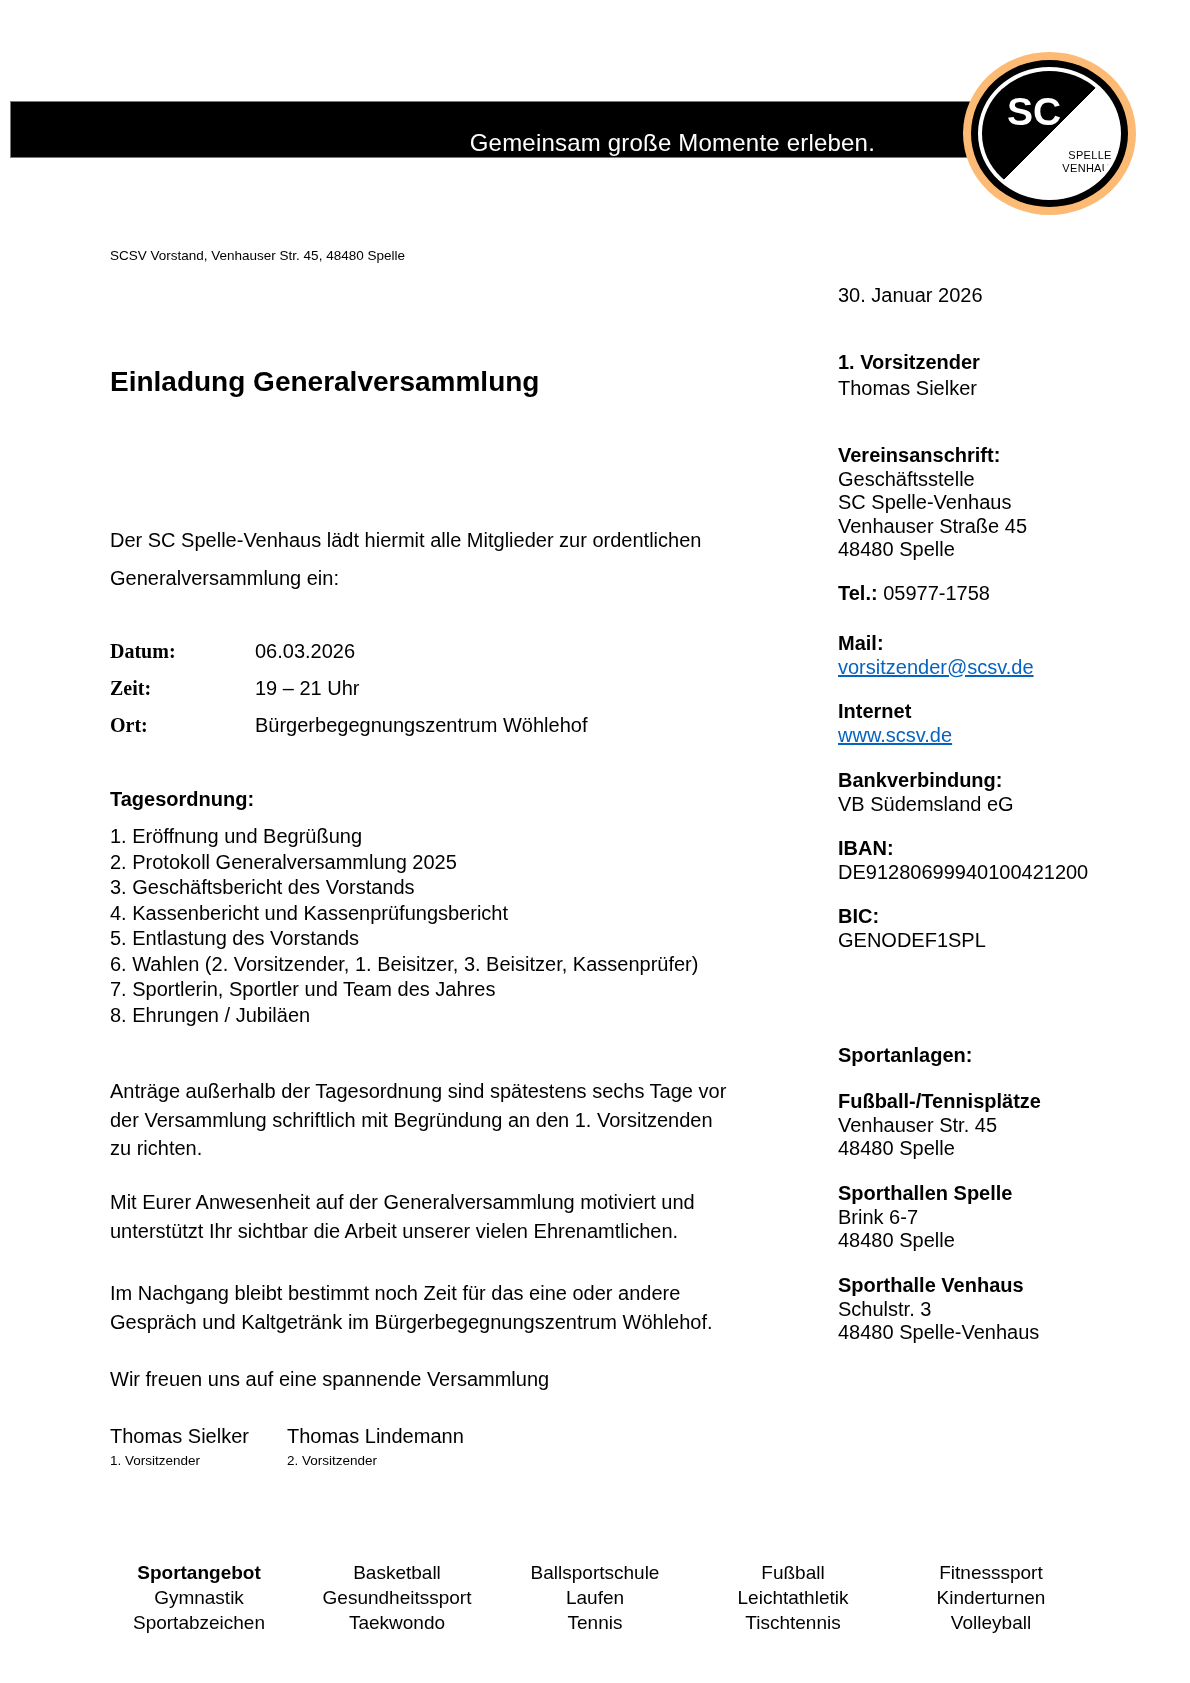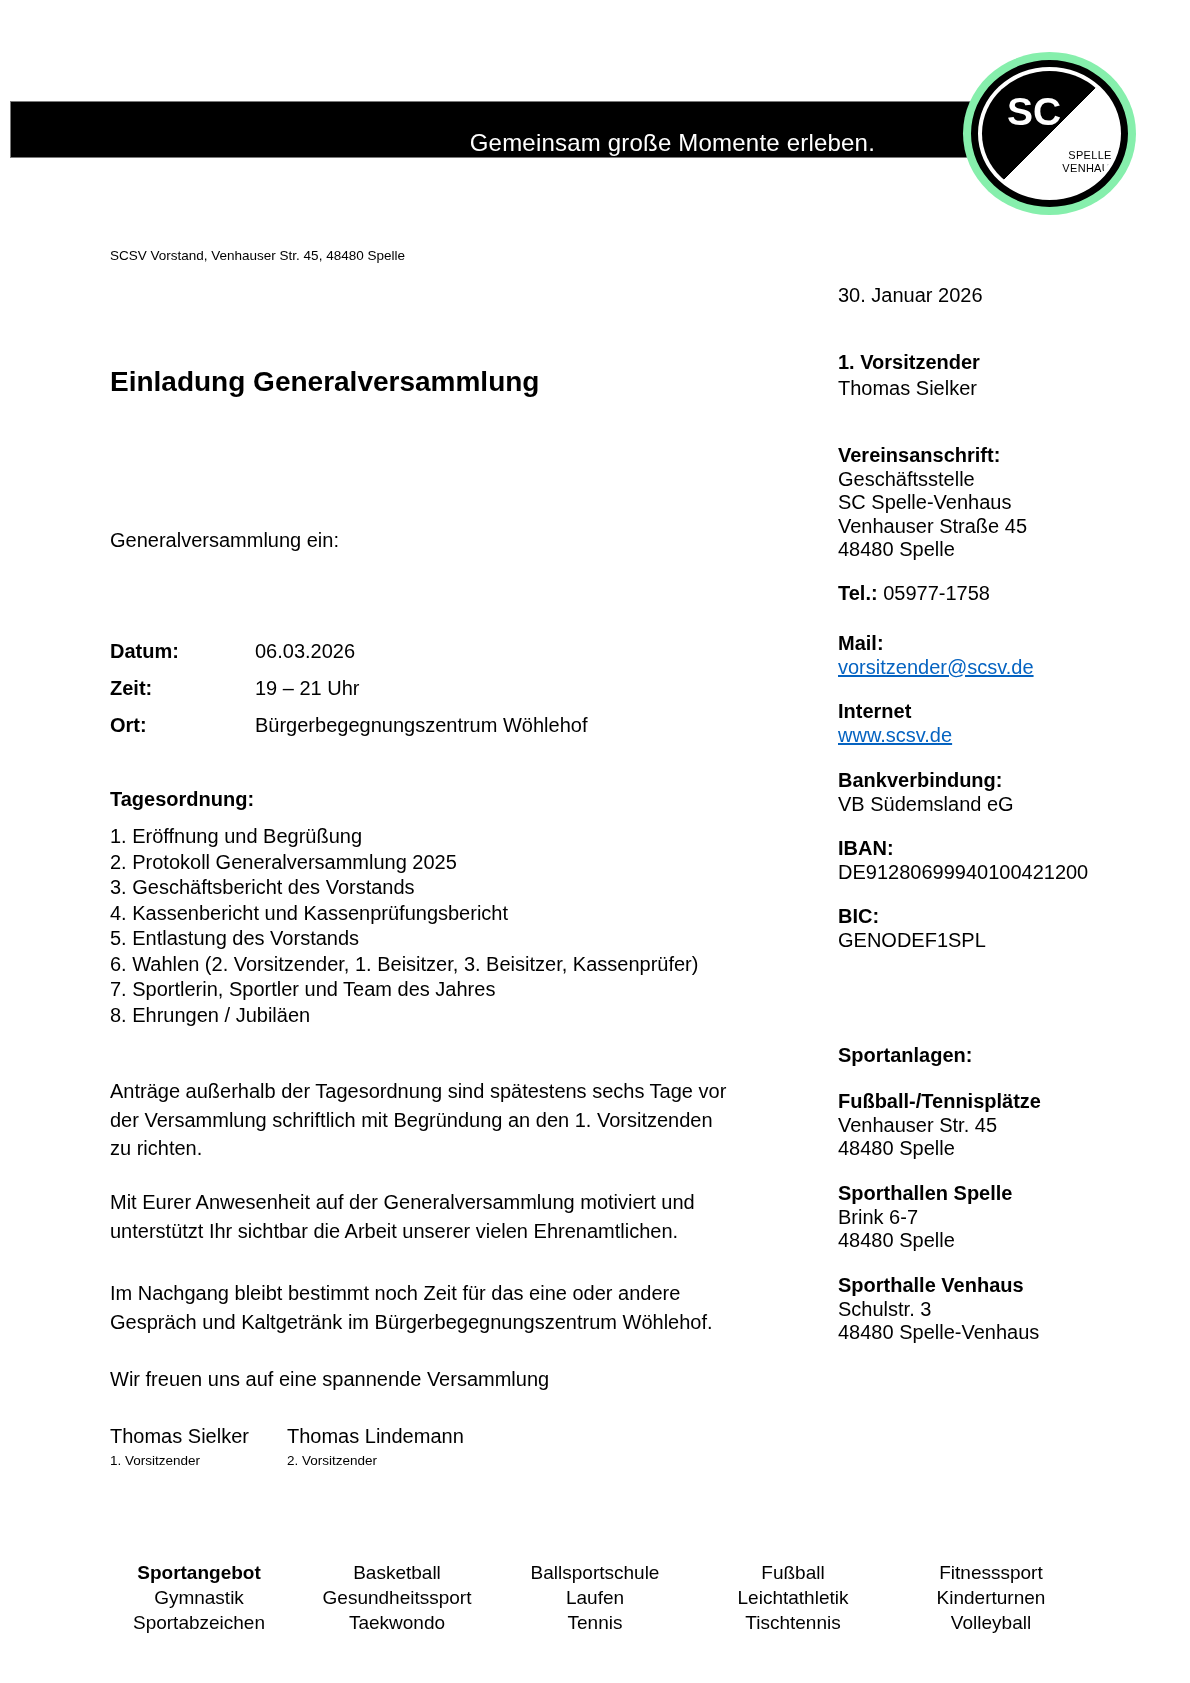--- a/index.html
+++ b/index.html
@@ -32,21 +32,21 @@
     font-size: 24px;
     letter-spacing: 0.2px;
     white-space: nowrap;
   }
 
   
   .logo {
     position: absolute;
     left: 963px; top: 52px;
     width: 173px; height: 163px;
-    background: #86efac;
+    background: #fdba74;
     border-radius: 50%;
     z-index: 2;
   }
   .logo-ring {
     position: absolute;
     inset: 8px;
     border: 7px solid #000000;
     border-radius: 50%;
     background: #ffffff;
   }
@@ -94,21 +94,21 @@
     line-height: 32px;
     font-weight: bold;
     white-space: nowrap;
   }
 
   
   .leftcol { font-size: 20px; }
   .intro { left: 110px; top: 521px; line-height: 38px; width: 700px; }
   .details { left: 110px; top: 633px; line-height: 37px; }
   .details .row { white-space: nowrap; }
-  .details .lbl { display: inline-block; width: 145px; font-weight: bold; }
+  .details .lbl { display: inline-block; width: 145px; font-weight: bold; font-family: Liberation Serif, serif; }
   .agenda-heading { left: 110px; top: 787px; line-height: 25px; font-weight: bold; }
   .agenda-list { left: 110px; top: 824px; line-height: 25.5px; width: 720px; }
   .par { left: 110px; width: 700px; }
   .par-antraege { top: 1077px; line-height: 28.5px; }
   .par-anwesenheit { top: 1188px; line-height: 29px; }
   .par-nachgang { top: 1279px; line-height: 29px; }
   .closing { left: 110px; top: 1367px; line-height: 25px; }
   .sig-name { top: 1424px; line-height: 25px; white-space: nowrap; }
   .sig-role { top: 1452px; font-size: 13.5px; line-height: 17px; white-space: nowrap; }
   .sig-1 { left: 110px; }
@@ -171,20 +171,21 @@
         <span class="logo-name"><span>SPELLE</span><br><span>VENHAUS</span></span>
       </div>
     </div>
   </div>
 
   <div class="abs sender-line">SCSV Vorstand, Venhauser Str. 45, 48480 Spelle</div>
 
   <div class="abs doc-title">Einladung Generalversammlung</div>
 
   <div class="abs leftcol intro">
+    <div>Der SC Spelle-Venhaus lädt hiermit alle Mitglieder zur ordentlichen</div>
     <div>Generalversammlung ein:</div>
   </div>
 
   <div class="abs leftcol details">
     <div class="row">
       <span class="lbl">Datum:</span><span>06.03.2026</span>
     </div>
     <div class="row">
       <span class="lbl">Zeit:</span><span>19 – 21 Uhr</span>
     </div>

